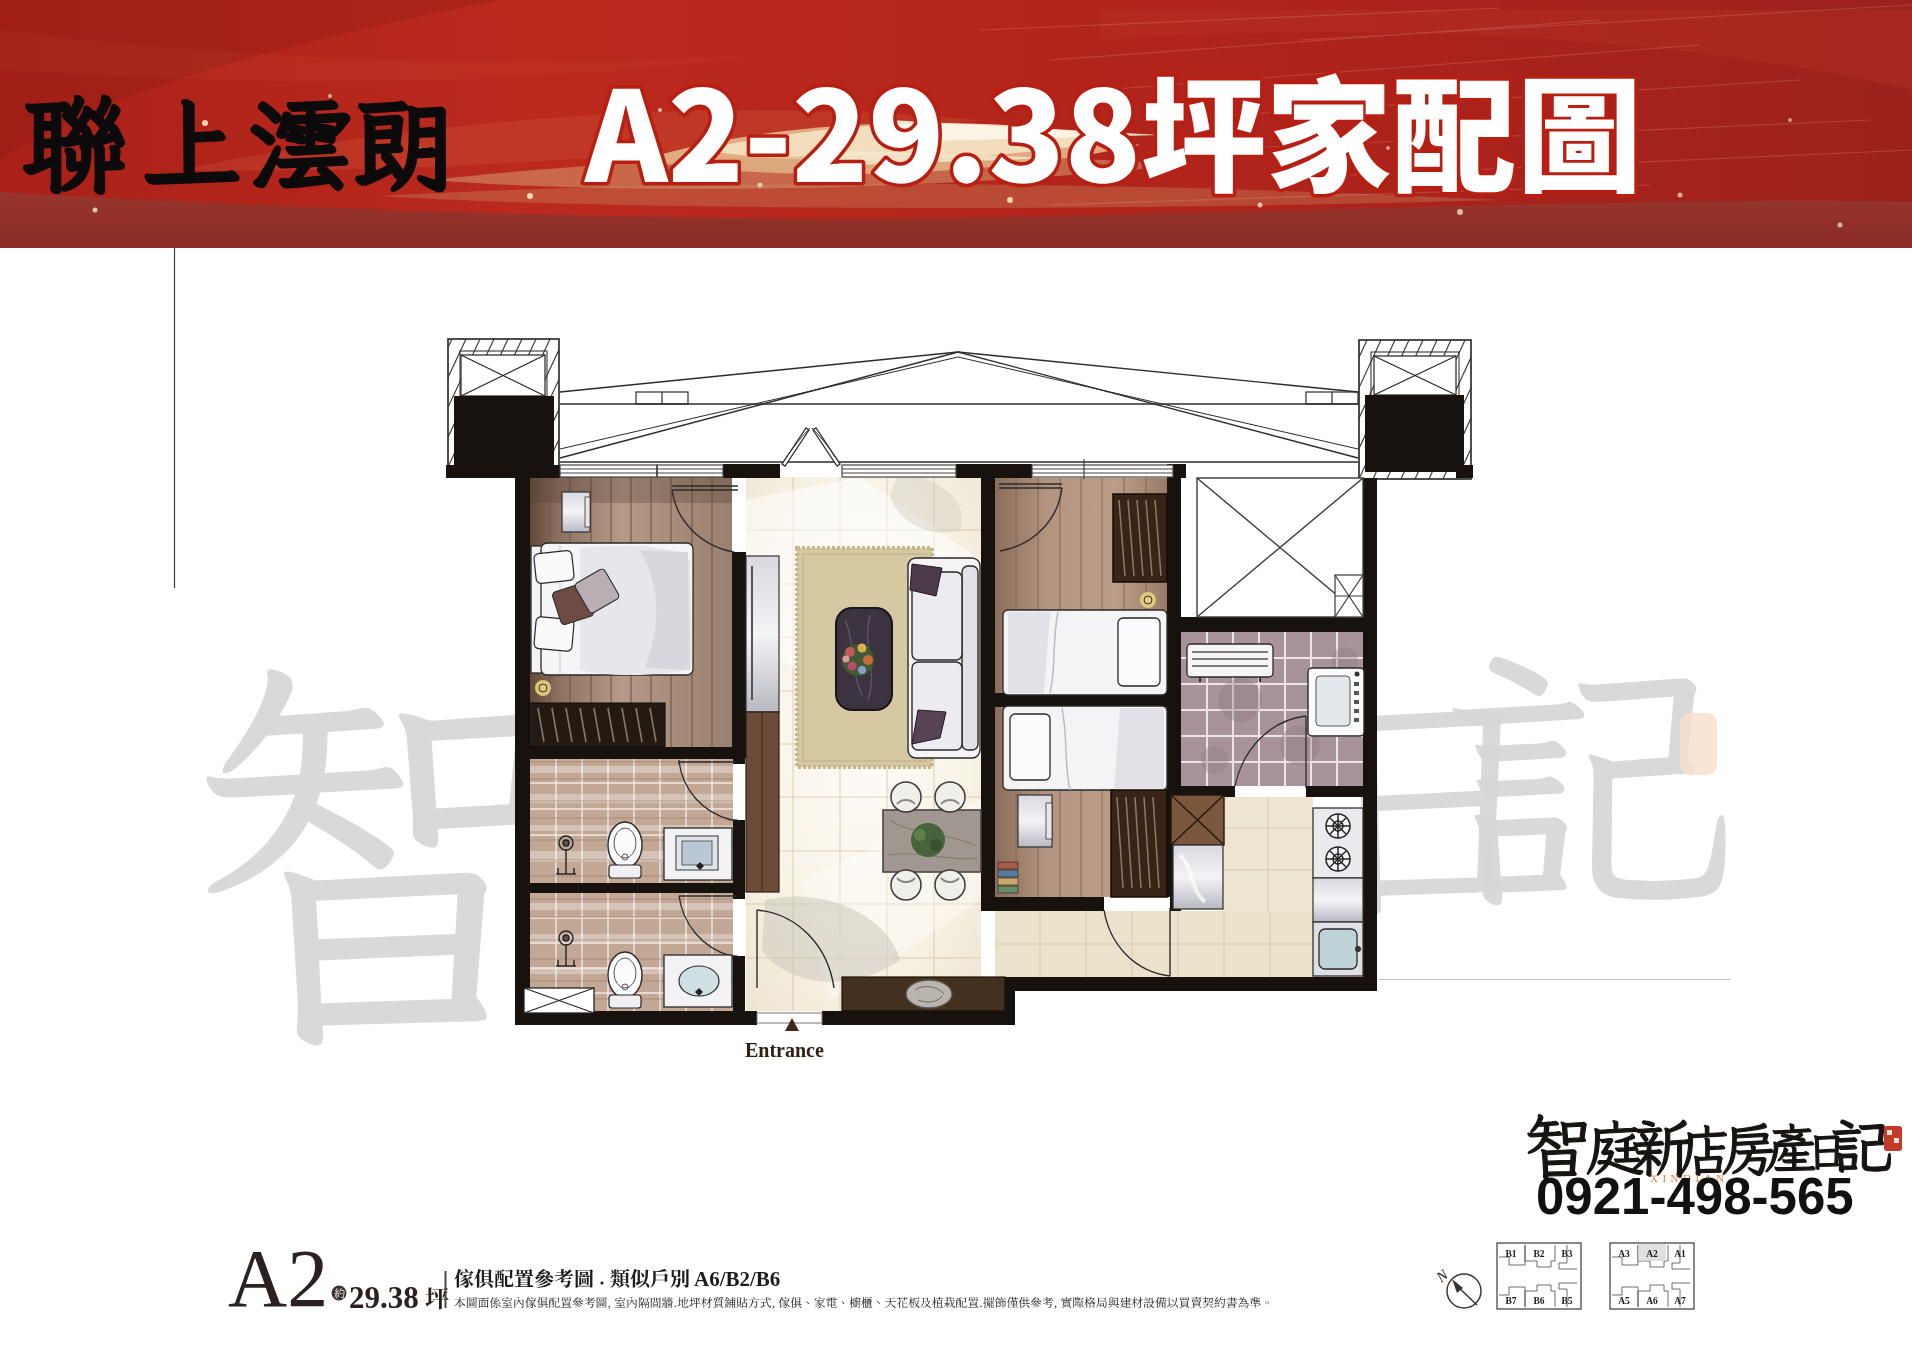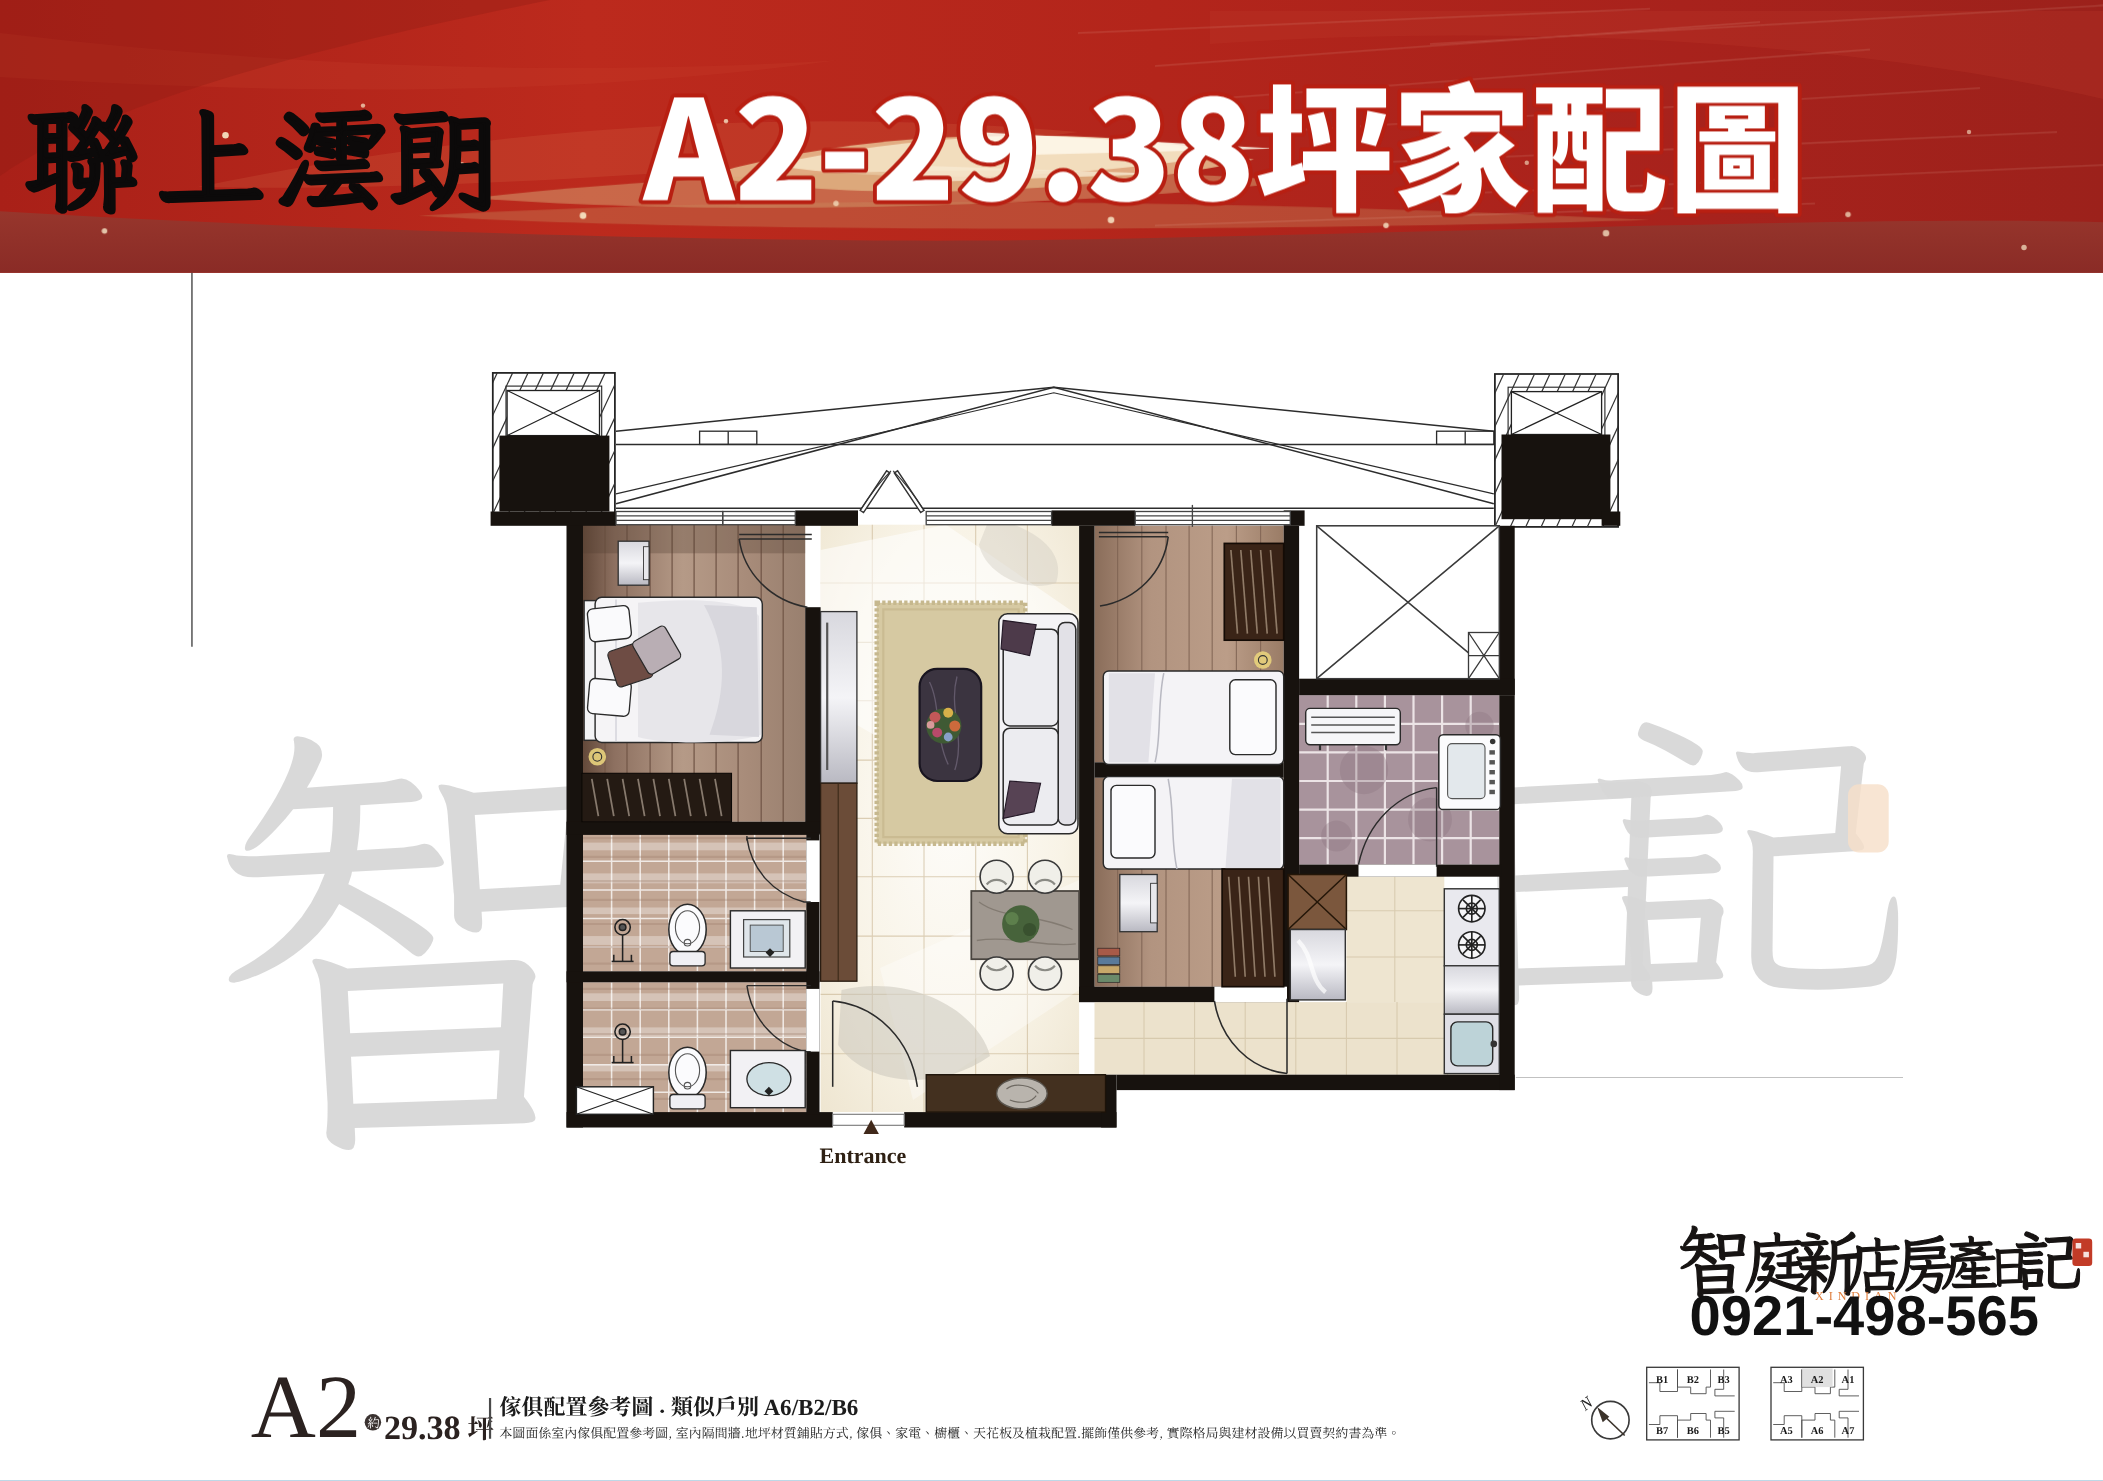--- a/index.html
+++ b/index.html
@@ -1,15 +1,15 @@
 <!DOCTYPE html>
 <html><head><meta charset="utf-8"><style>
 html,body{margin:0;padding:0;background:#fff;}
 body{font-family:"Liberation Sans", sans-serif;}
-#page{position:relative;width:1912px;height:1346px;overflow:hidden;background:#0369a1;}
+#page{position:relative;width:1912px;height:1346px;overflow:hidden;background:#fef9c3;}
 </style></head><body>
 <div id="page">
 <svg width="1912" height="1346" viewBox="0 0 1912 1346">
 <defs>
 <linearGradient id="bannerbg" x1="0" y1="0" x2="1" y2="0">
  <stop offset="0" stop-color="#a92018"></stop>
           <stop offset="0.28" stop-color="#bc2a1d"></stop>
  <stop offset="0.55" stop-color="#b3251b"></stop>
           <stop offset="0.8" stop-color="#a8221c"></stop>
  <stop offset="1" stop-color="#9c211b"></stop>

